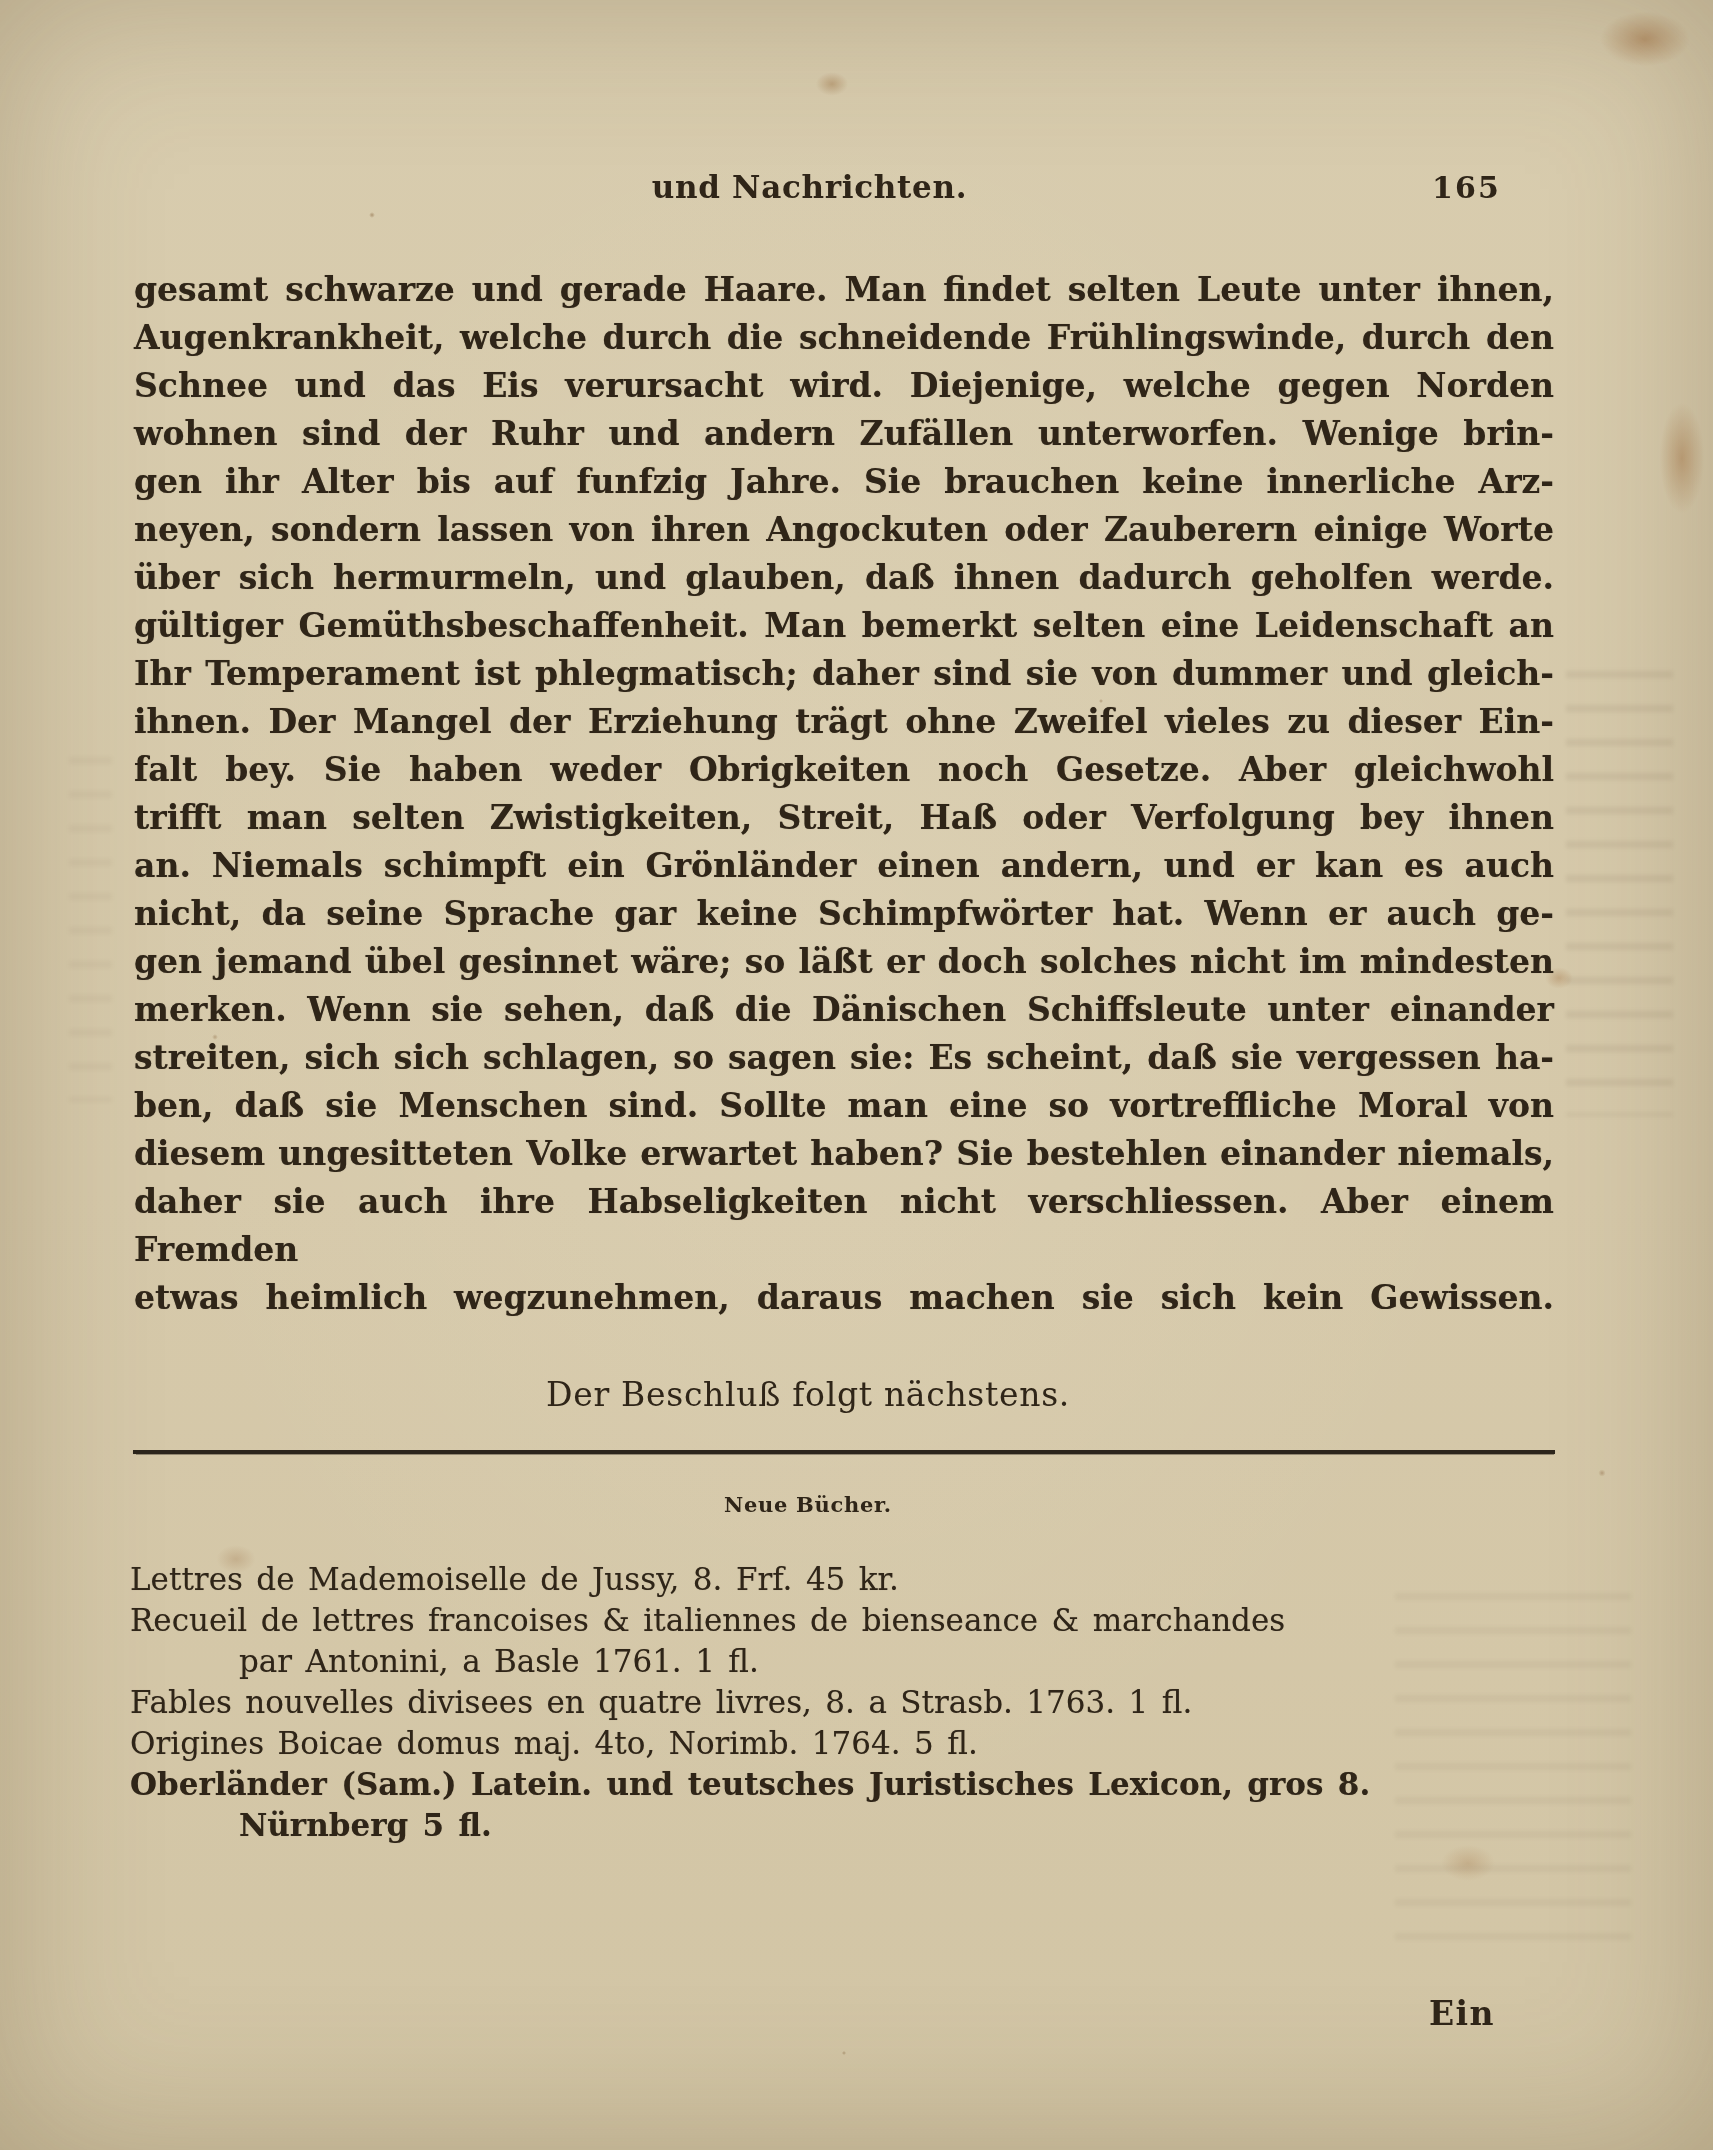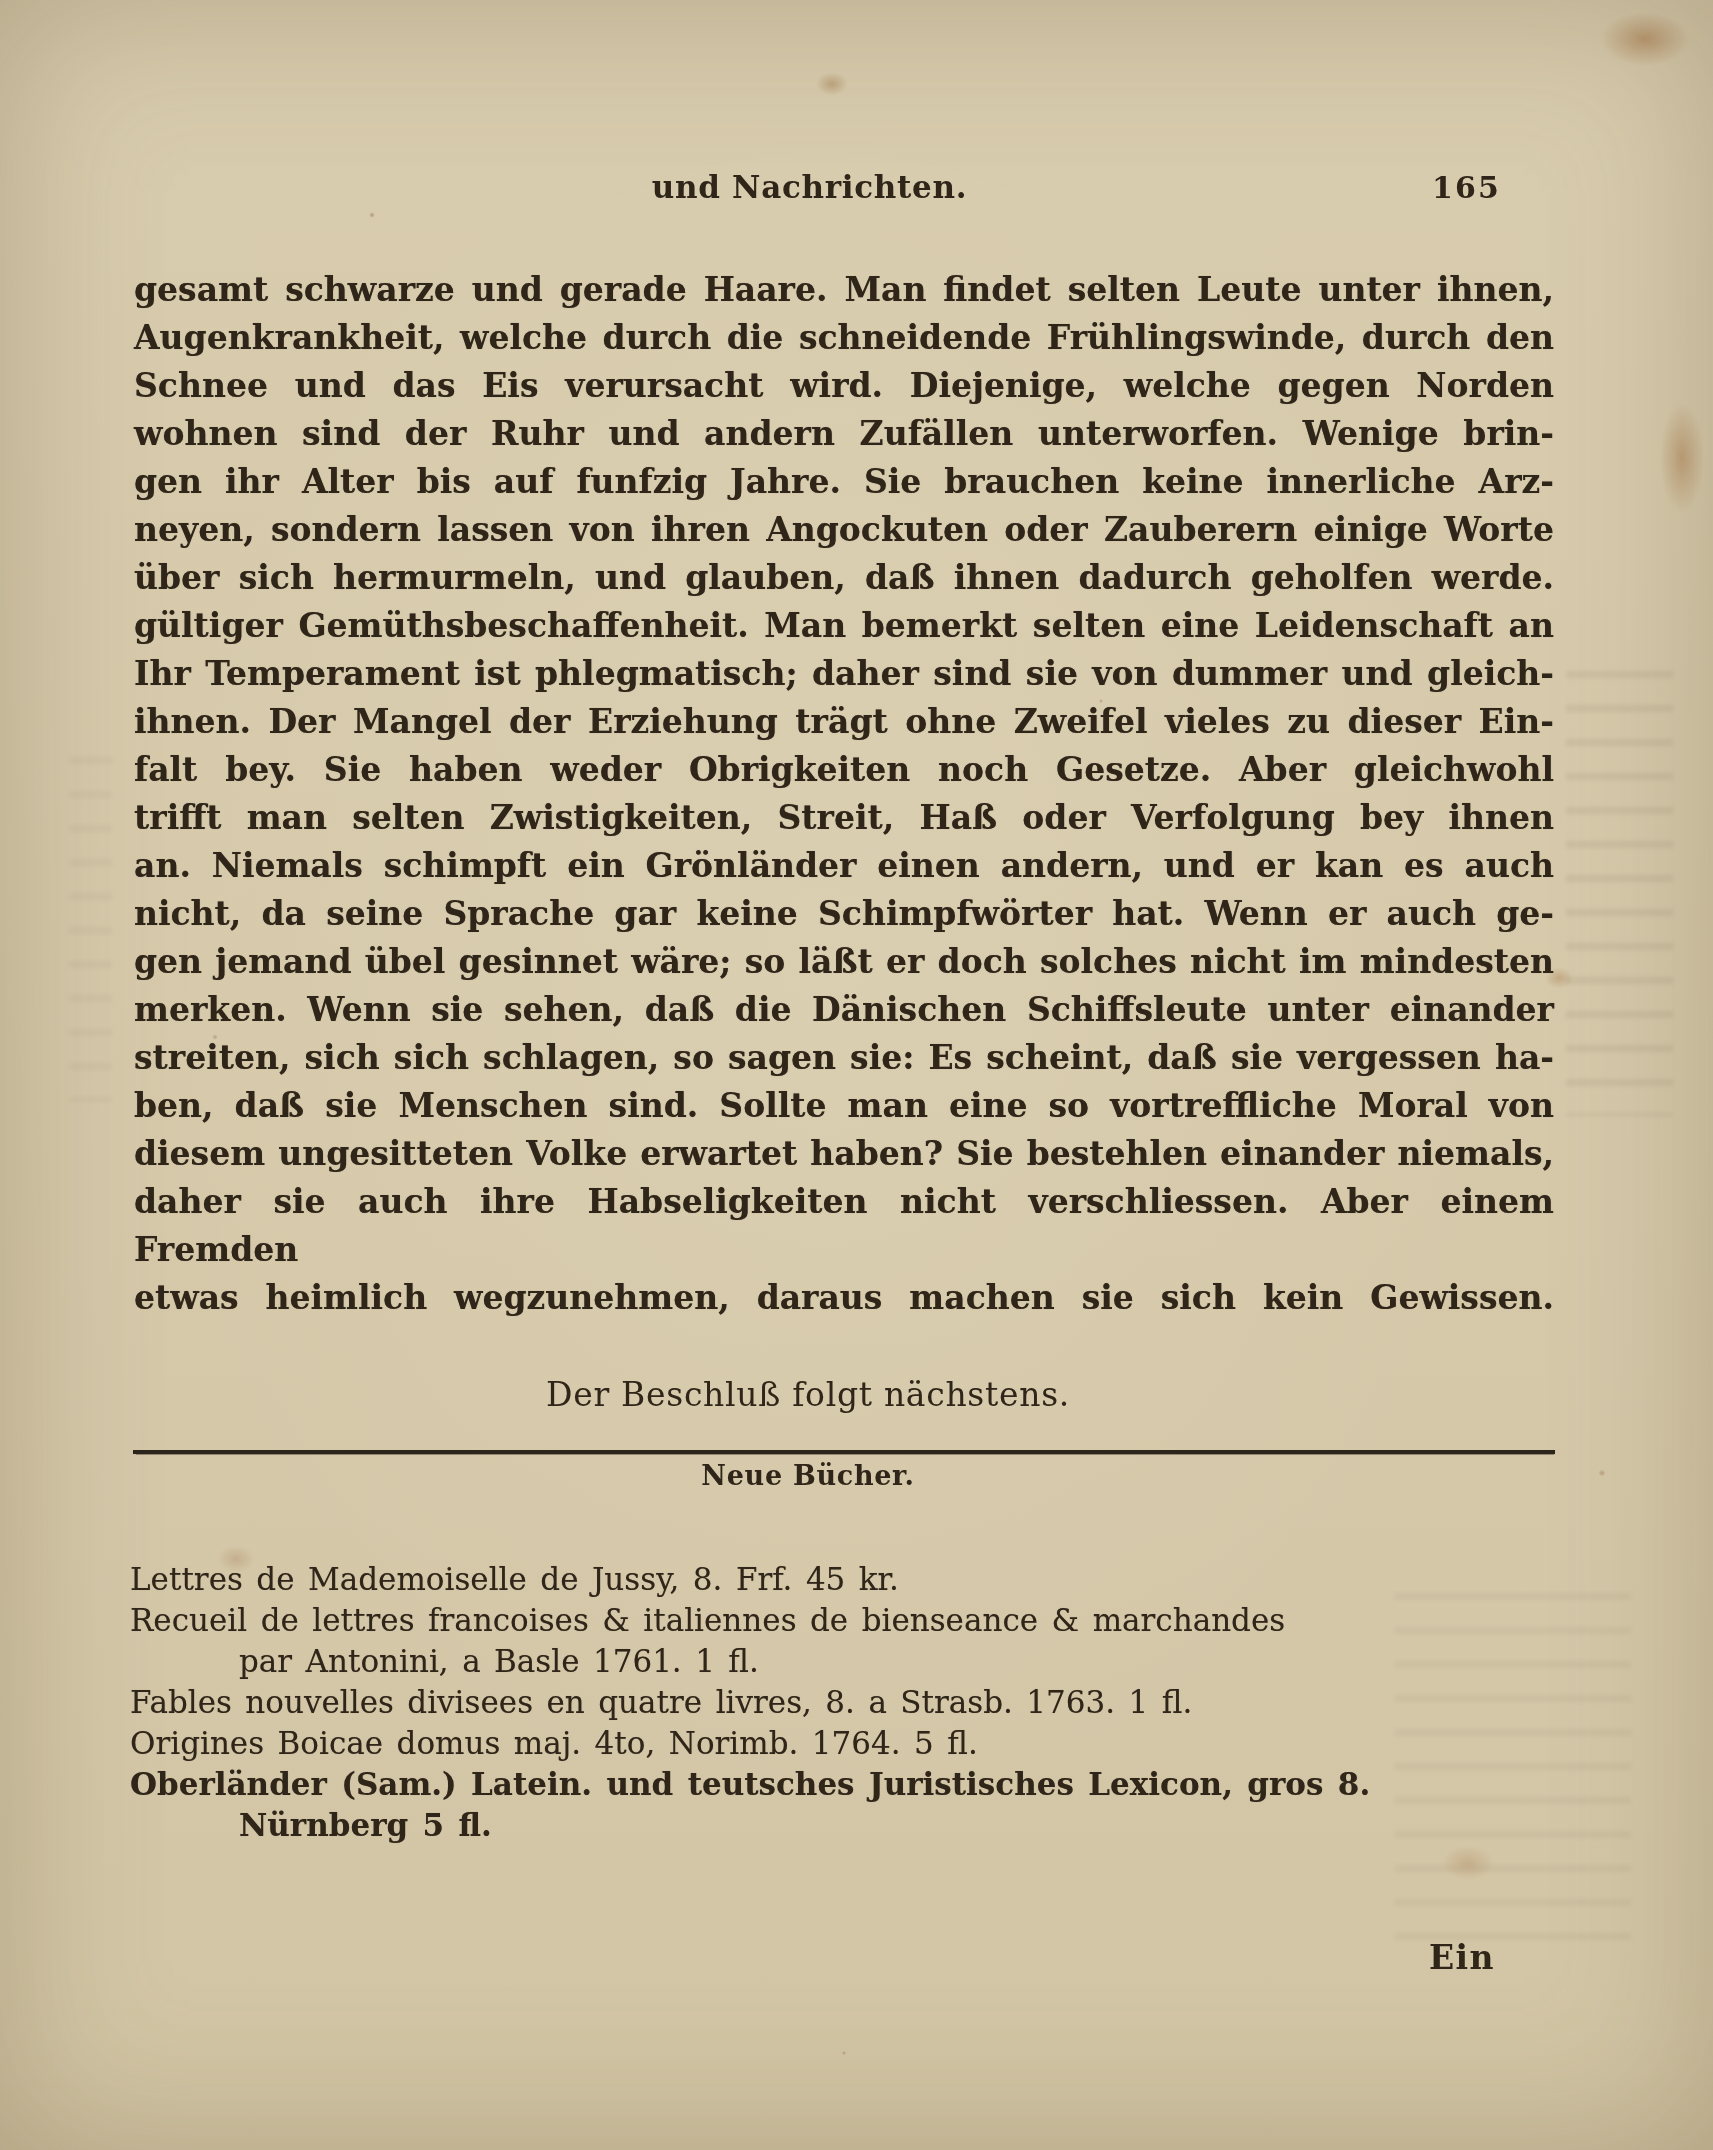--- a/index.html
+++ b/index.html
@@ -53,32 +53,32 @@
     position:absolute;top:1375px;left:93px;width:1430px;
     text-align:center;font-size:33px;font-weight:normal;
     letter-spacing:0.7px;
   }
   .section-rule{
     position:absolute;top:1450px;left:133px;width:1422px;height:4.3px;
     background:#2c251c;border:none;margin:0;
     box-shadow:0 0.7px 0.7px rgba(44,37,28,.4);
   }
   .section-heading{
-    position:absolute;top:1460px;left:93px;width:1430px;
-    text-align:center;font-size:27px;font-weight:bold;
+    position:absolute;top:1492px;left:93px;width:1430px;
+    text-align:center;font-size:21px;font-weight:bold;
     letter-spacing:0.7px;
   }
   .book-list{
     position:absolute;top:1559px;left:130px;width:1438px;
   }
   .book-item{font-size:31px;line-height:41px;word-spacing:3.6px;text-shadow:0 0 0.7px rgba(47,37,24,.30);}
   .book-line{white-space:nowrap;}
   .book-line.cont{padding-left:109px;}
   .catchword{
-    position:absolute;top:1938px;left:1429px;
+    position:absolute;top:1994px;left:1429px;
     font-size:33px;font-weight:bold;letter-spacing:1.4px;
   }
   .bleed-ghost{
     position:absolute;opacity:.10;filter:blur(2.1px);
     background:repeating-linear-gradient(180deg,
       rgba(0,0,0,0) 0 27px, rgba(90,70,50,.85) 27px 34px);
     pointer-events:none;
   }
   .ghost-1{top:644px;left:1566px;width:107px;height:472px;}
   .ghost-2{top:1566px;left:1395px;width:236px;height:401px;opacity:.07;}

